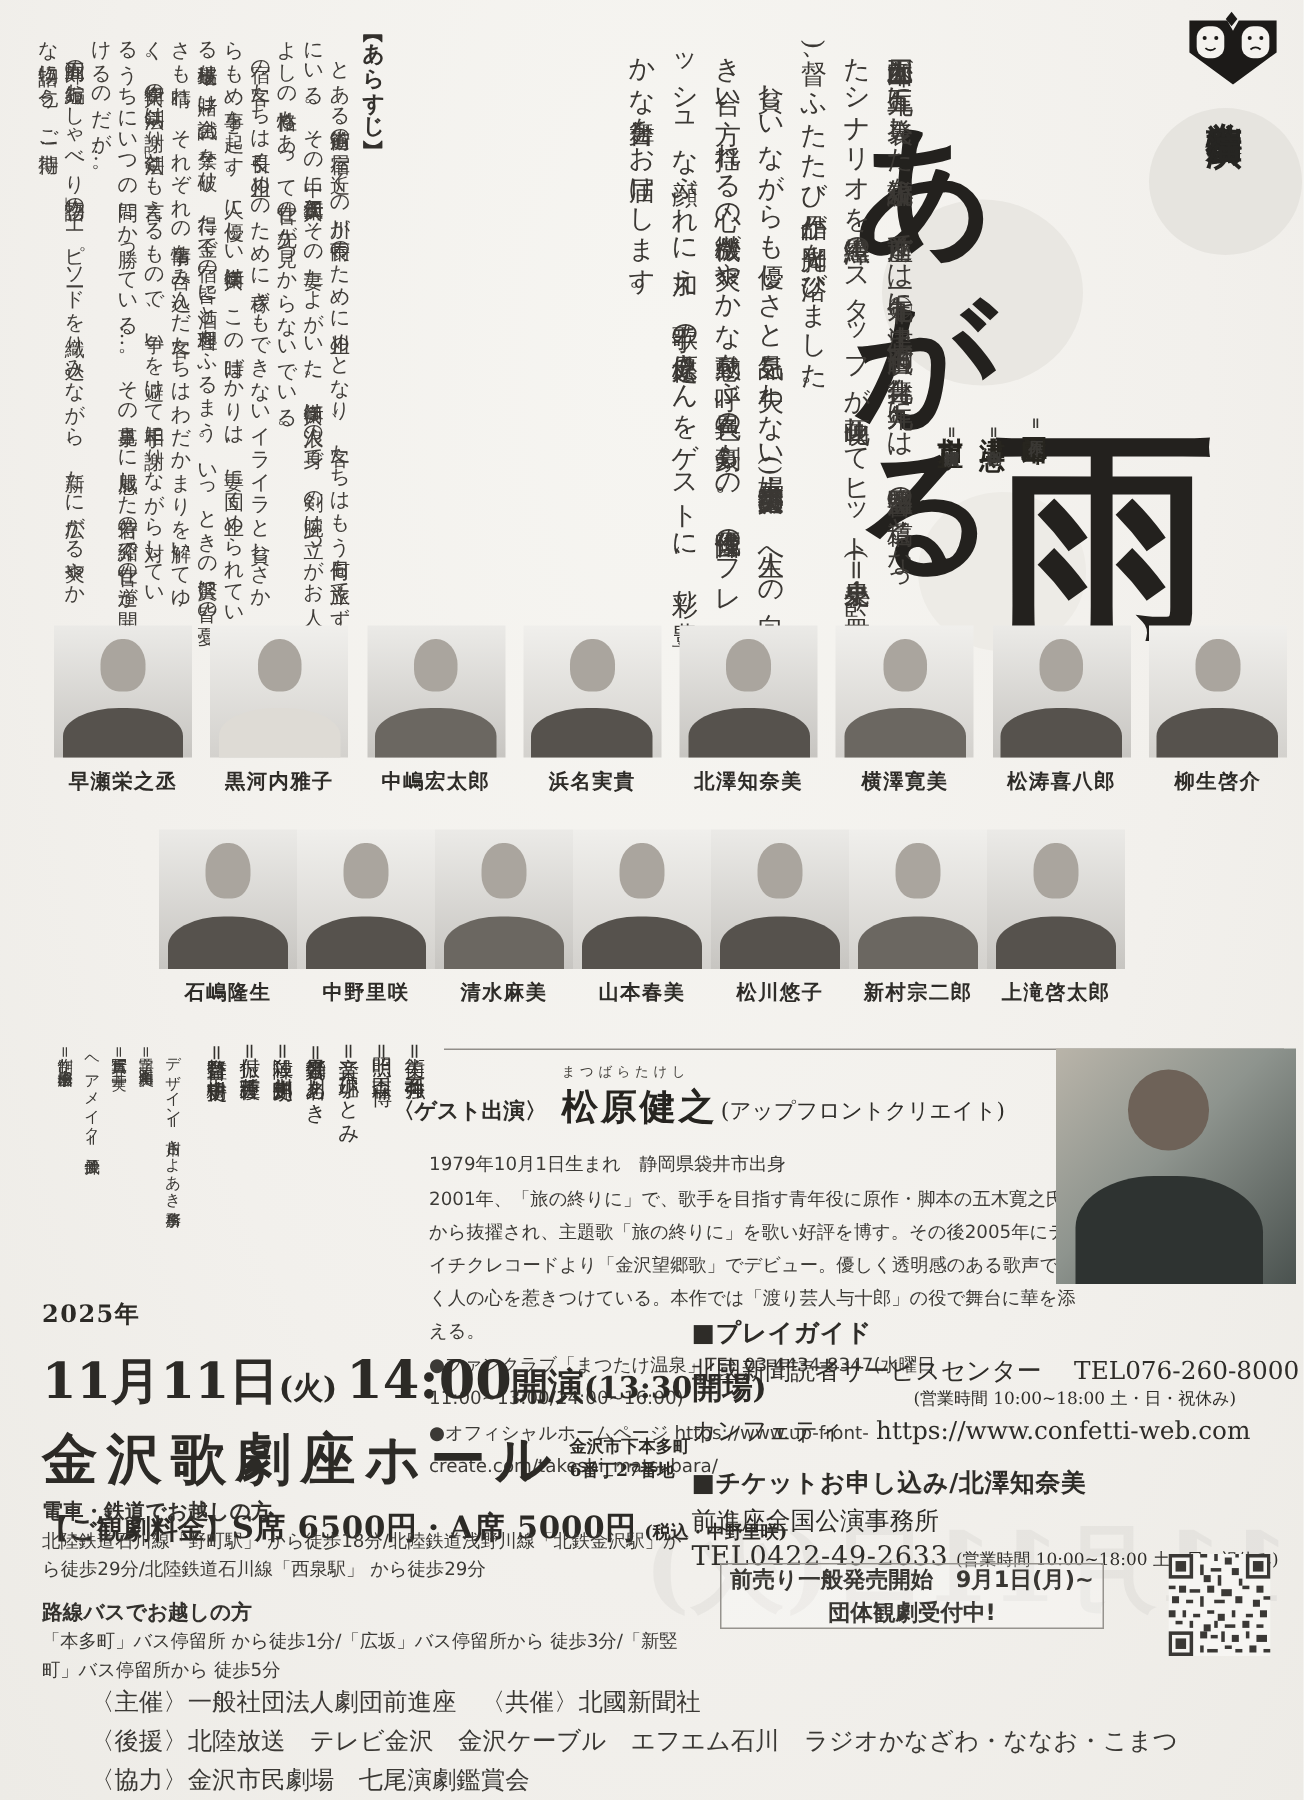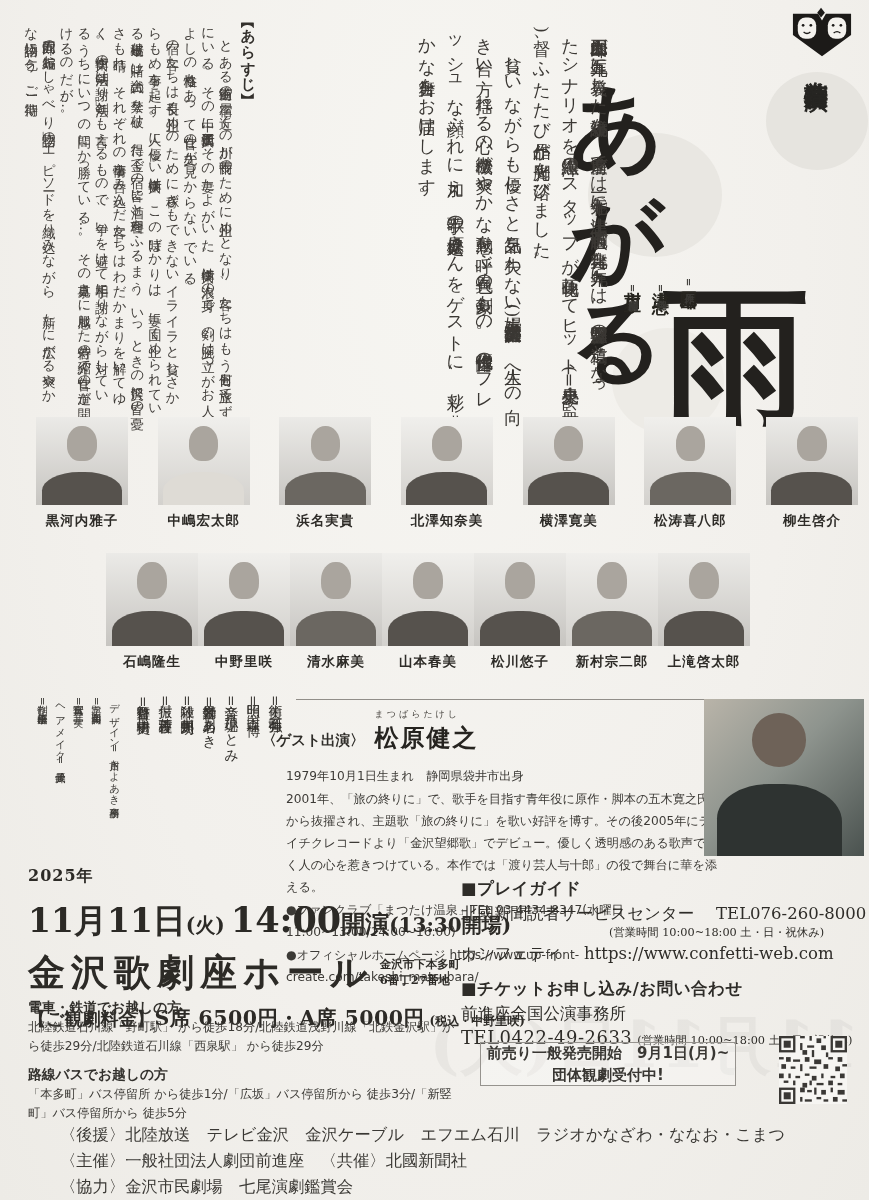--- a/index.html
+++ b/index.html
@@ -188,20 +188,27 @@
     <p>宿の客たちは長引く川止めのために稼ぎもできないイライラと貧しさからもめ事を起こす。人に優しい伊兵衛は、この時ばかりは、妻に固く止められている道場破り(賭け試合)の禁を破り、得た金で宿の皆に酒と料理をふるまう。いっときの贅沢に皆の憂さも晴れ、それぞれの事情を呑み込んだ客たちはわだかまりを解いてゆく。伊兵衛の剣法は「謝り剣法」とも言えるもので、争いを避けて相手に謝りながら対しているうちにいつの間にか勝っている…。その見事さに感服した若侍の紹介で仕官の道が開けるのだが…。</p>
     <p>周五郎の短編「おしゃべり物語」のエピソードを織り込みながら、新たに広がる爽やかな物語に乞う、ご期待!</p>
   </div>
 
   <div class="cast-row cast-row1">
     <div class="cast-cell">
       <div class="photo">
           <div class="head"></div>
           <div class="torso"></div>
         </div>
+      <span class="cast-name">早瀬栄之丞</span>
+    </div>
+    <div class="cast-cell">
+      <div class="photo">
+          <div class="head"></div>
+          <div class="torso"></div>
+        </div>
       <span class="cast-name">黒河内雅子</span>
     </div>
     <div class="cast-cell">
       <div class="photo">
           <div class="head"></div>
           <div class="torso"></div>
         </div>
       <span class="cast-name">中嶋宏太郎</span>
     </div>
     <div class="cast-cell">
@@ -311,20 +318,21 @@
     <div>ヘアメイク=武井優子</div>
     <div>制作=桜山麻季子</div>
   </div>
 
   <div class="guest-head">
     <span class="guest-label">〈ゲスト出演〉</span>
     <span class="guest-name-wrap">
       <span class="furigana">まつばらたけし</span>
       <span class="guest-name">松原健之</span>
     </span>
+    <span class="guest-agency">(アップフロントクリエイト)</span>
   </div>
   <div class="bio">
     <p>1979年10月1日生まれ　静岡県袋井市出身</p>
     <p>2001年、「旅の終りに」で、歌手を目指す青年役に原作・脚本の五木寛之氏から抜擢され、主題歌「旅の終りに」を歌い好評を博す。その後2005年にテイチクレコードより「金沢望郷歌」でデビュー。優しく透明感のある歌声で聴く人の心を惹きつけている。本作では「渡り芸人与十郎」の役で舞台に華を添える。</p>
     <p>●ファンクラブ「まつたけ温泉」TEL 03-4434-8347(水曜日11:00~13:00/14:00~16:00)</p>
     <p>●オフィシャルホームページ https://www.up-front-create.com/takeshi_matsubara/</p>
   </div>
   <div class="guest-photo">
     <div class="head"></div>
       <div class="torso"></div>
@@ -367,21 +375,21 @@
     <div class="tk-line">
       <span>北國新聞読者サービスセンター</span>　
       <span>TEL076-260-8000</span>
     </div>
     <div class="tk-hours">(営業時間 10:00~18:00 土・日・祝休み)</div>
     <div class="tk-line">
       <span>カンフェティ</span>　
       <span>https://www.confetti-web.com</span>
     </div>
     <div class="tk-gap"></div>
-    <div class="tk-h">■チケットお申し込み/お問い合わせ</div>
+    <div class="tk-h">■チケットお申し込み/北澤知奈美</div>
     <div class="tk-line">前進座全国公演事務所</div>
     <div class="tk-tel-line">
       <span class="tk-tel">TEL0422-49-2633</span>
       <span class="tk-hours2">(営業時間 10:00~18:00 土・日・祝休み)</span>
     </div>
   </div>
 
   <div class="presale">
     <div>前売り一般発売開始　9月1日(月)~</div>
     <div>団体観劇受付中!</div>
@@ -447,18 +455,18 @@
       <rect x="9" y="26" width="1" height="2"></rect>
         <rect x="11" y="27" width="3" height="1"></rect>
         <rect x="16" y="26" width="2" height="1"></rect>
       <rect x="19" y="27" width="2" height="1"></rect>
         <rect x="23" y="26" width="2" height="2"></rect>
         <rect x="27" y="27" width="2" height="1"></rect>
     </g>
   </svg>
 
   <div class="footer">
+    <div>〈主催〉一般社団法人劇団前進座　〈共催〉北國新聞社</div>
     <div>〈後援〉北陸放送　テレビ金沢　金沢ケーブル　エフエム石川　ラジオかなざわ・ななお・こまつ</div>
-    <div>〈主催〉一般社団法人劇団前進座　〈共催〉北國新聞社</div>
     <div>〈協力〉金沢市民劇場　七尾演劇鑑賞会</div>
   </div>
 
 </div>
 
 </body></html>

